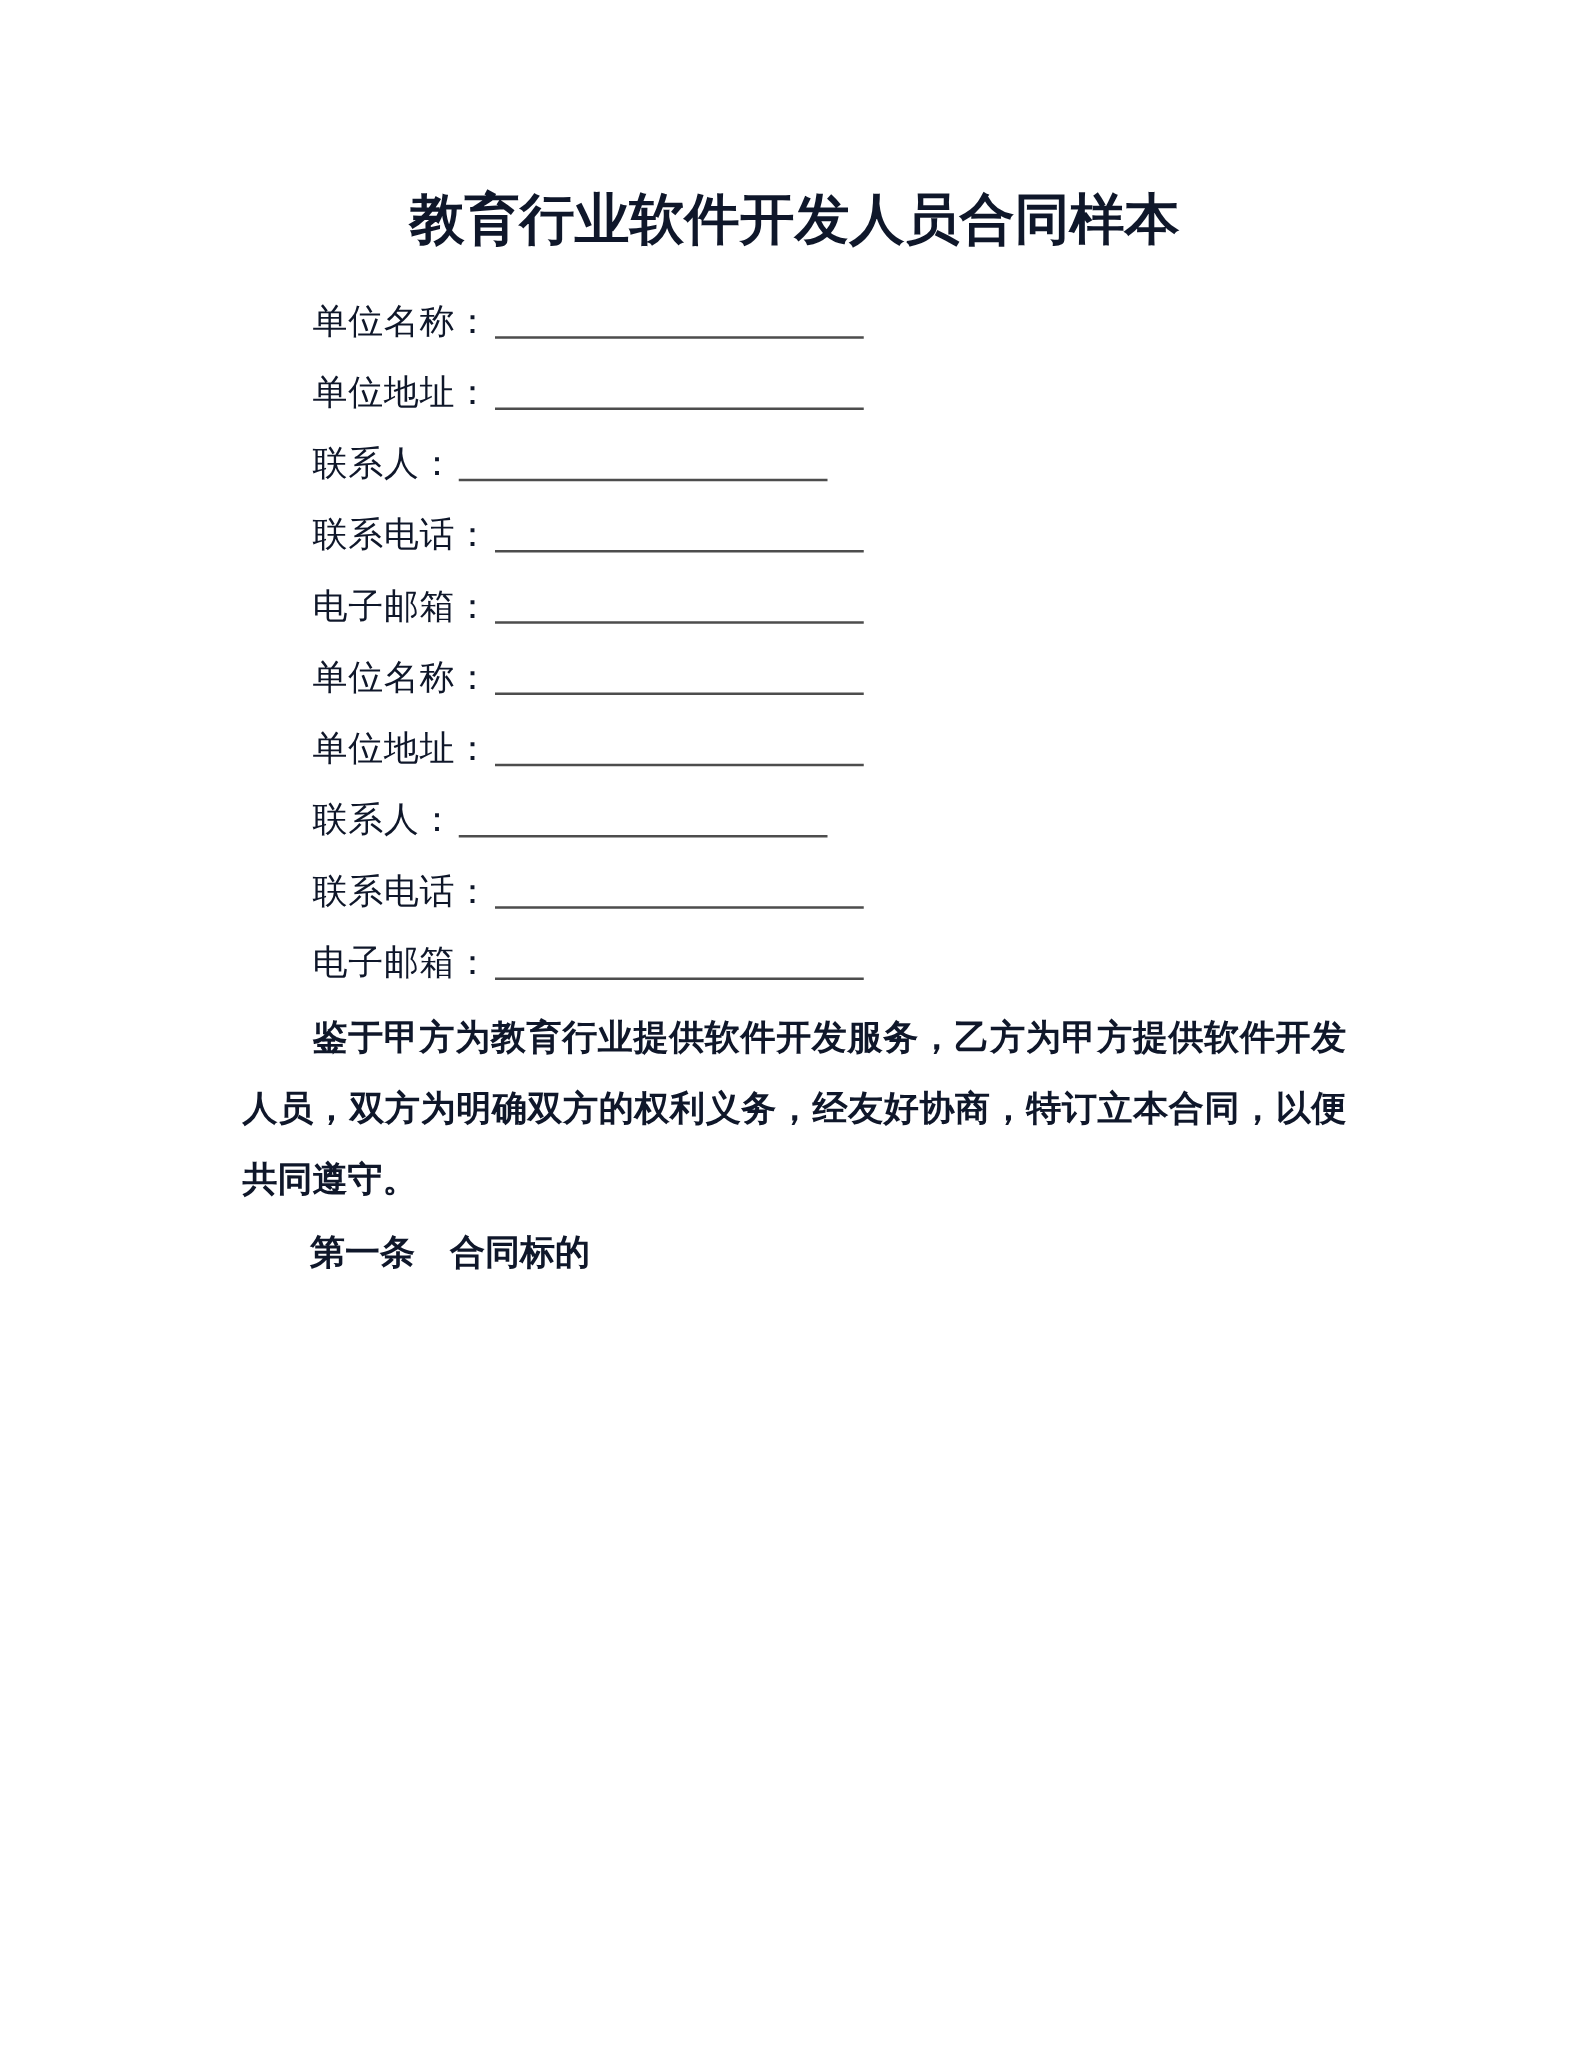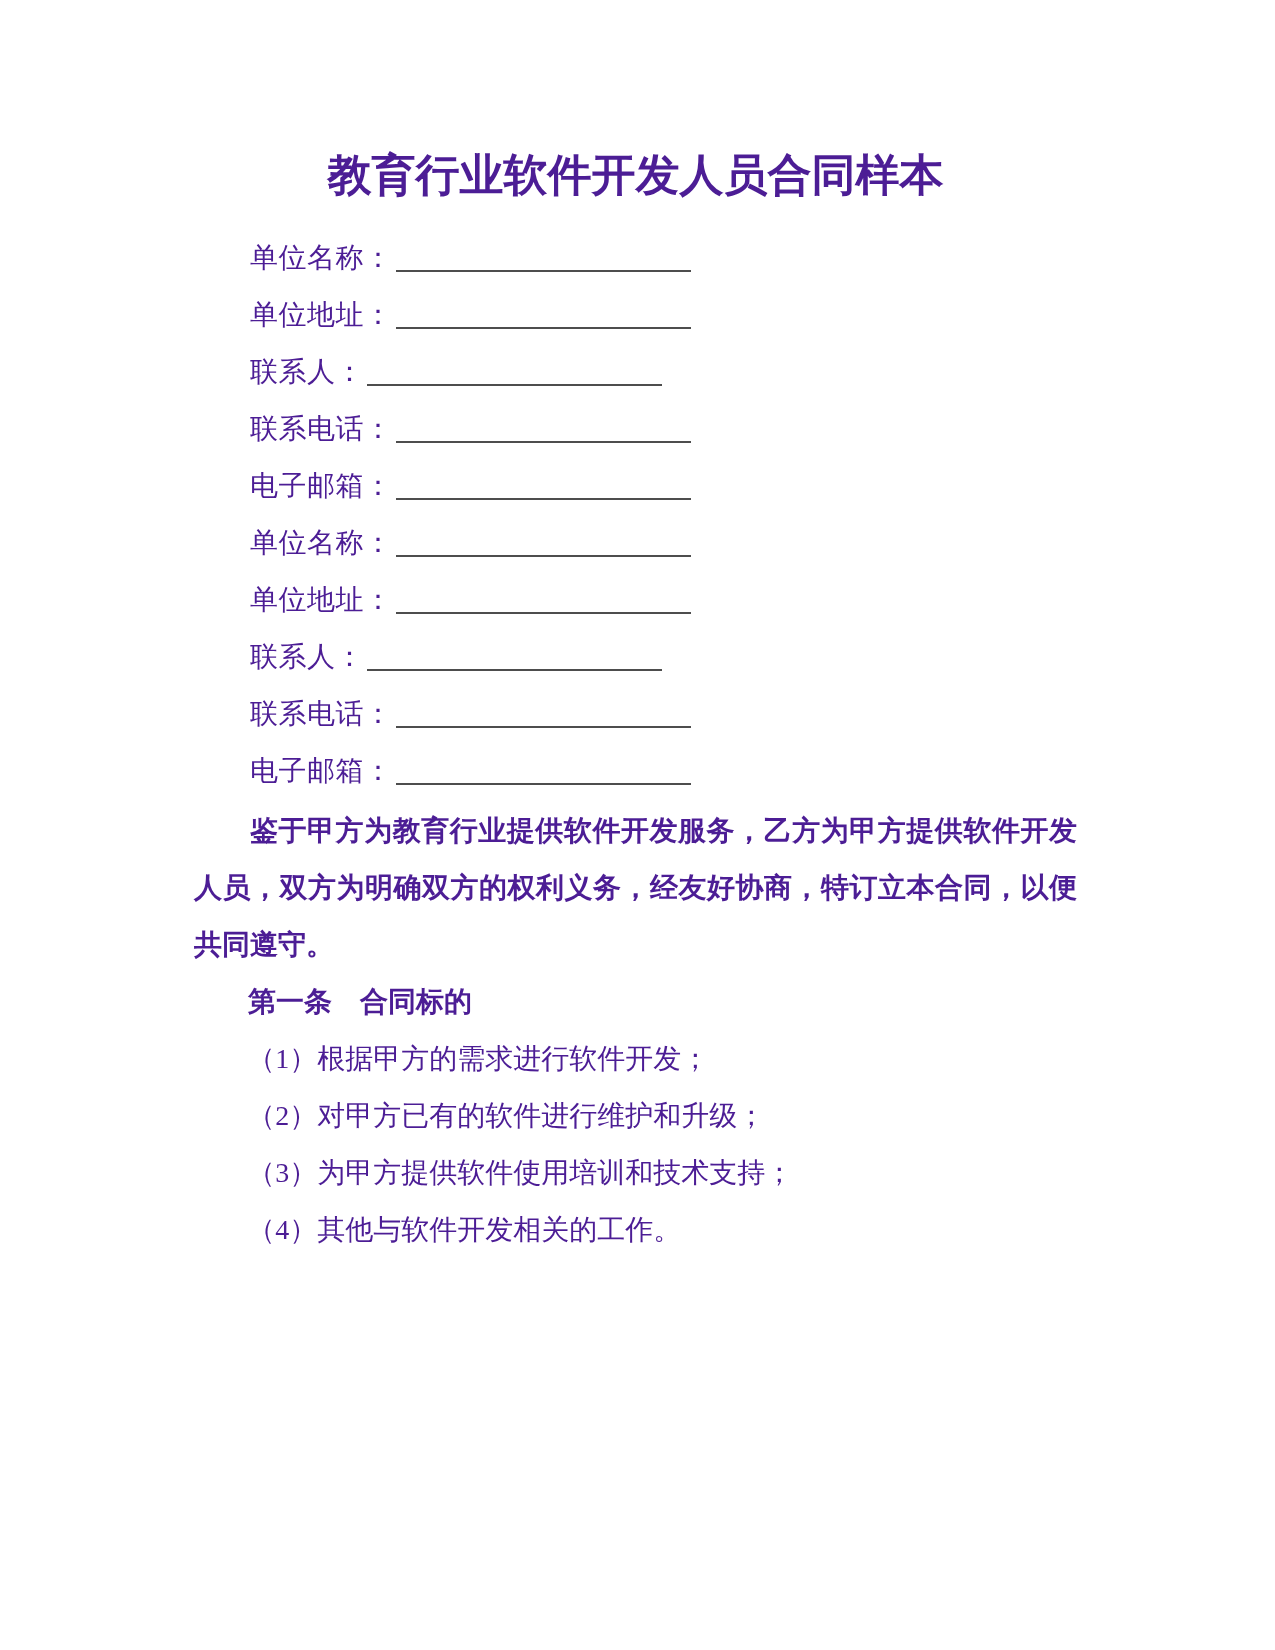--- a/index.html
+++ b/index.html
@@ -7,21 +7,21 @@
     padding: 0;
     background: #ffffff;
   }
   .page {
     position: relative;
     width: 1275px;
     height: 1650px;
     box-sizing: border-box;
     background: #ffffff;
     padding: 148px 198px 0 194px;
-    color: #4c1d95;
+    color: #0f172a;
     font-family: "Liberation Serif", serif;
     overflow: hidden;
   }
   .title {
     margin: 0;
     font-size: 44px;
     line-height: 55px;
     font-weight: bold;
     text-align: center;
     font-family: "Liberation Serif", serif;
@@ -98,20 +98,14 @@
       <div class="field-row"><span class="field-label">联系人：</span><span class="blank long"></span></div>
       <div class="field-row"><span class="field-label">联系电话：</span><span class="blank long"></span></div>
       <div class="field-row"><span class="field-label">电子邮箱：</span><span class="blank long"></span></div>
     </div>
 
   <p class="preamble">鉴于甲方为教育行业提供软件开发服务，乙方为甲方提供软件开发人员，双方为明确双方的权利义务，经友好协商，特订立本合同，以便共同遵守。</p>
 
   <h2 class="section-heading">第一条　合同标的</h2>
 
 
-  <div id="service-items">
-      <p class="list-item">（1）根据甲方的需求进行软件开发；</p>
-      <p class="list-item">（2）对甲方已有的软件进行维护和升级；</p>
-      <p class="list-item">（3）为甲方提供软件使用培训和技术支持；</p>
-      <p class="list-item">（4）其他与软件开发相关的工作。</p>
-    </div>
 
 </div>
 
 </body></html>

